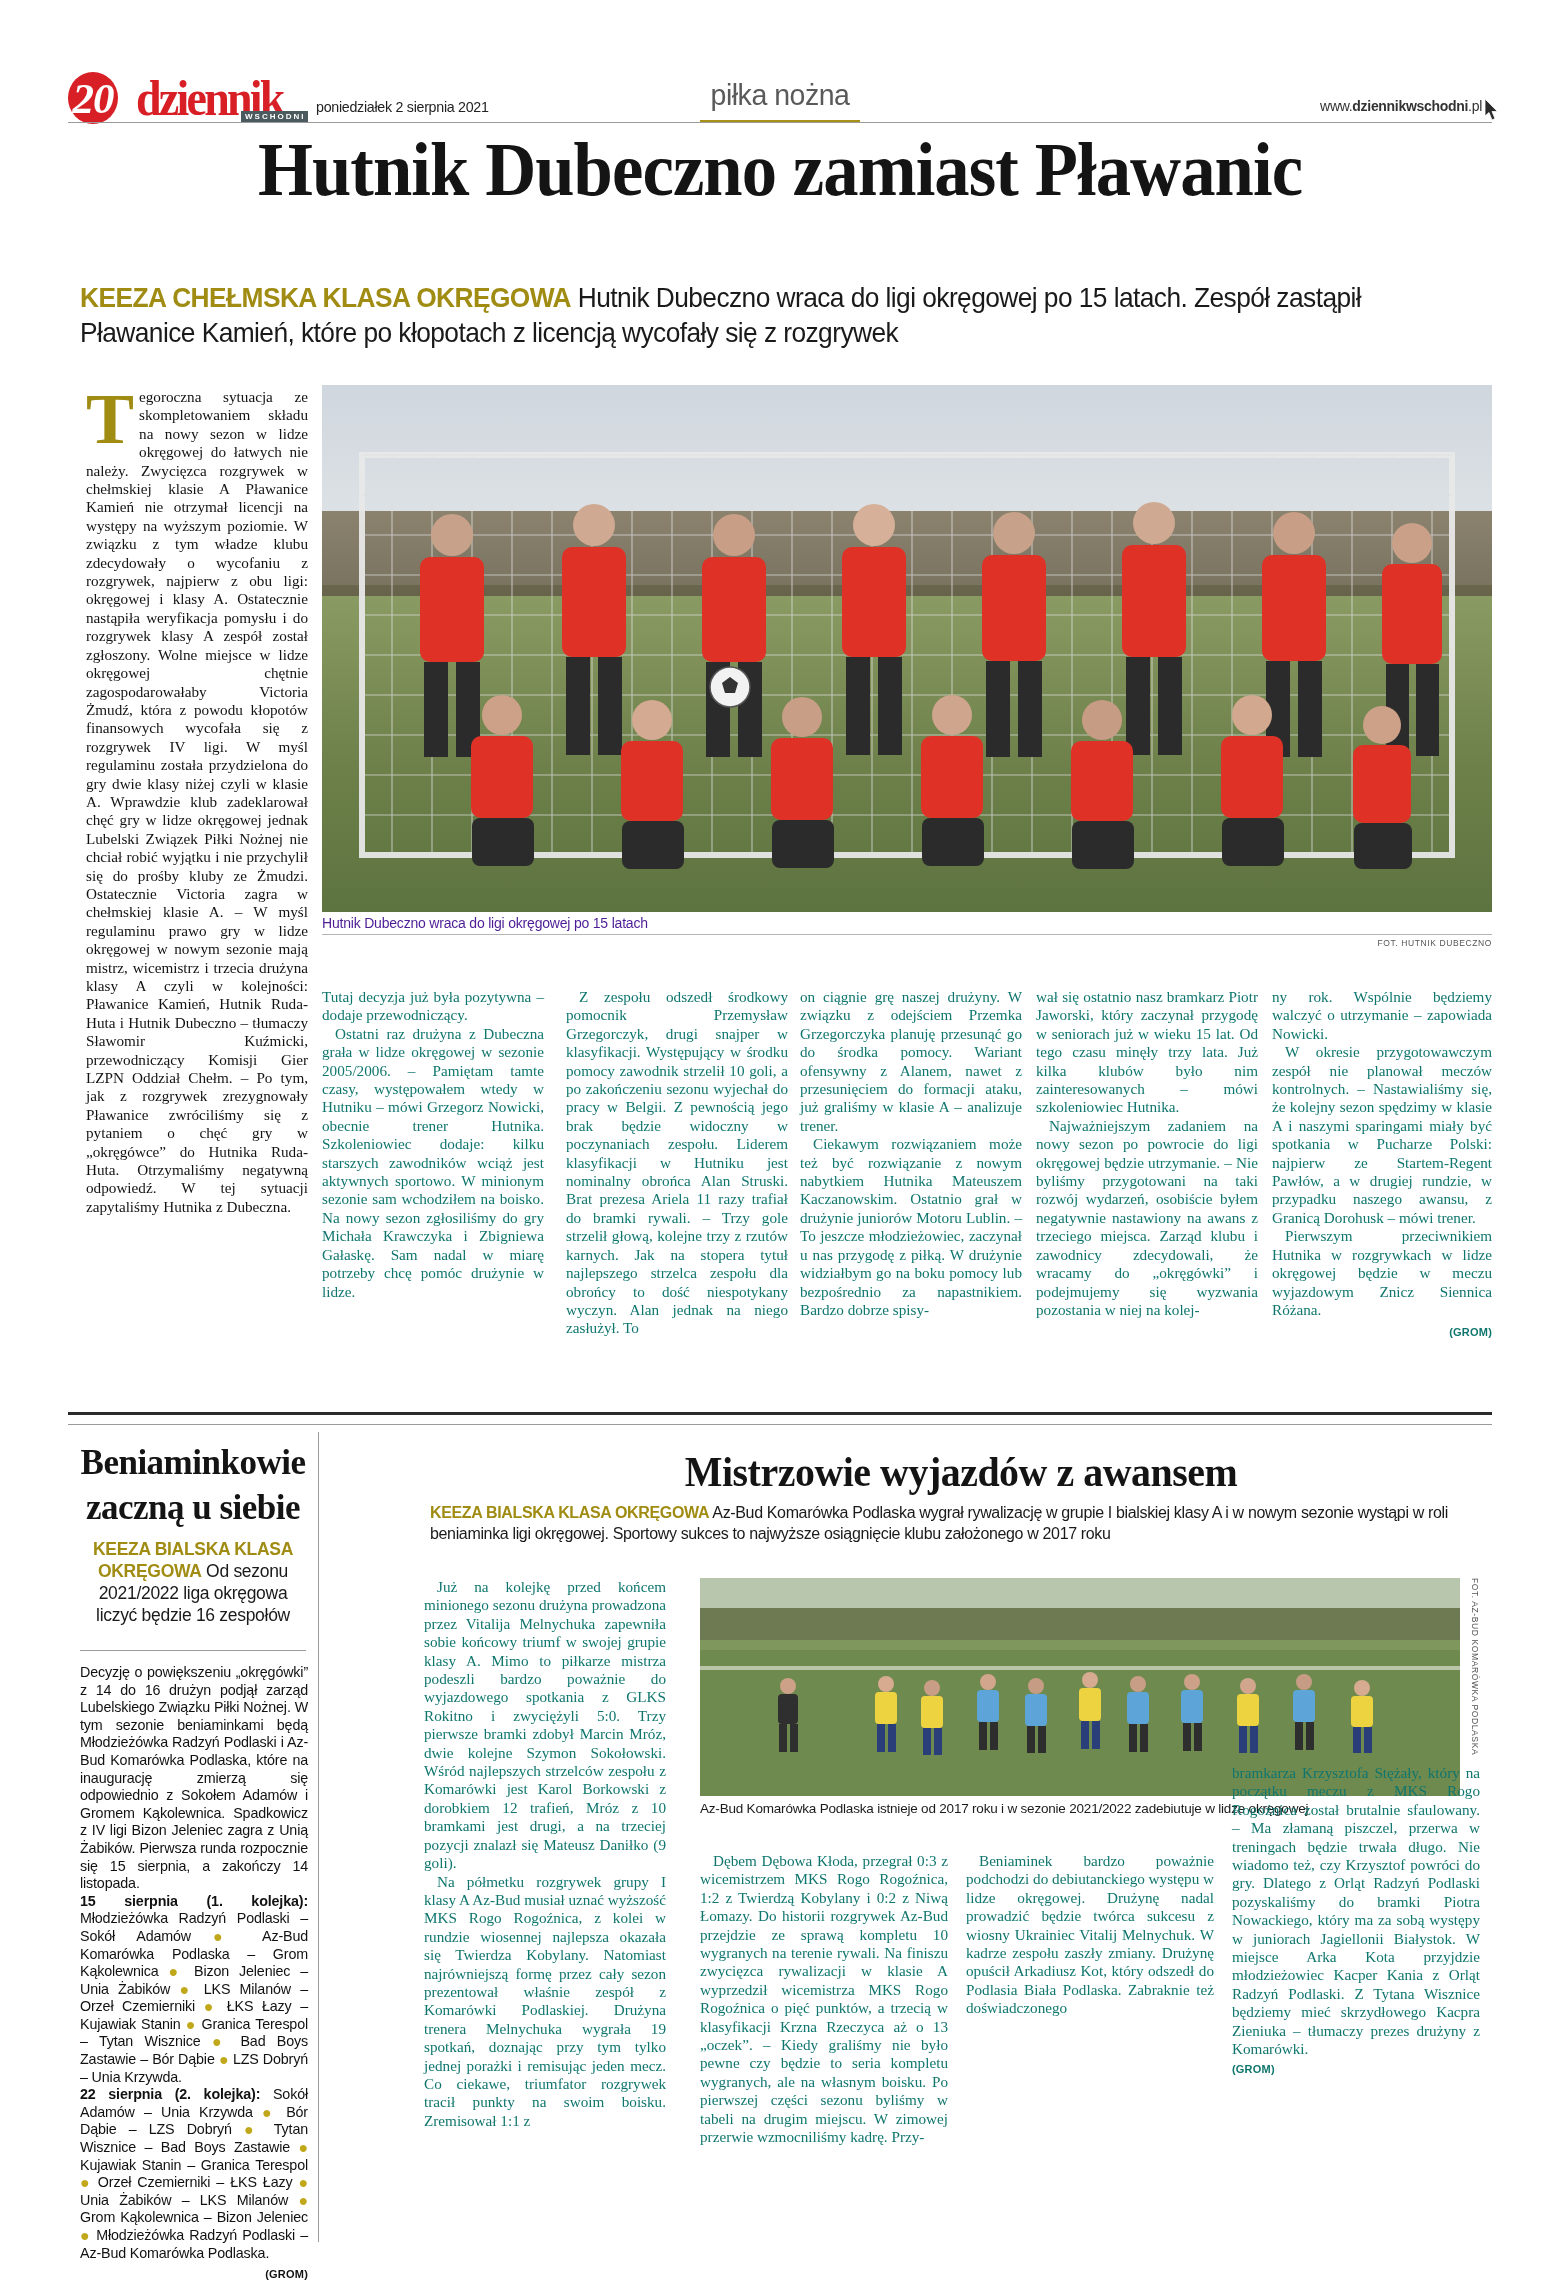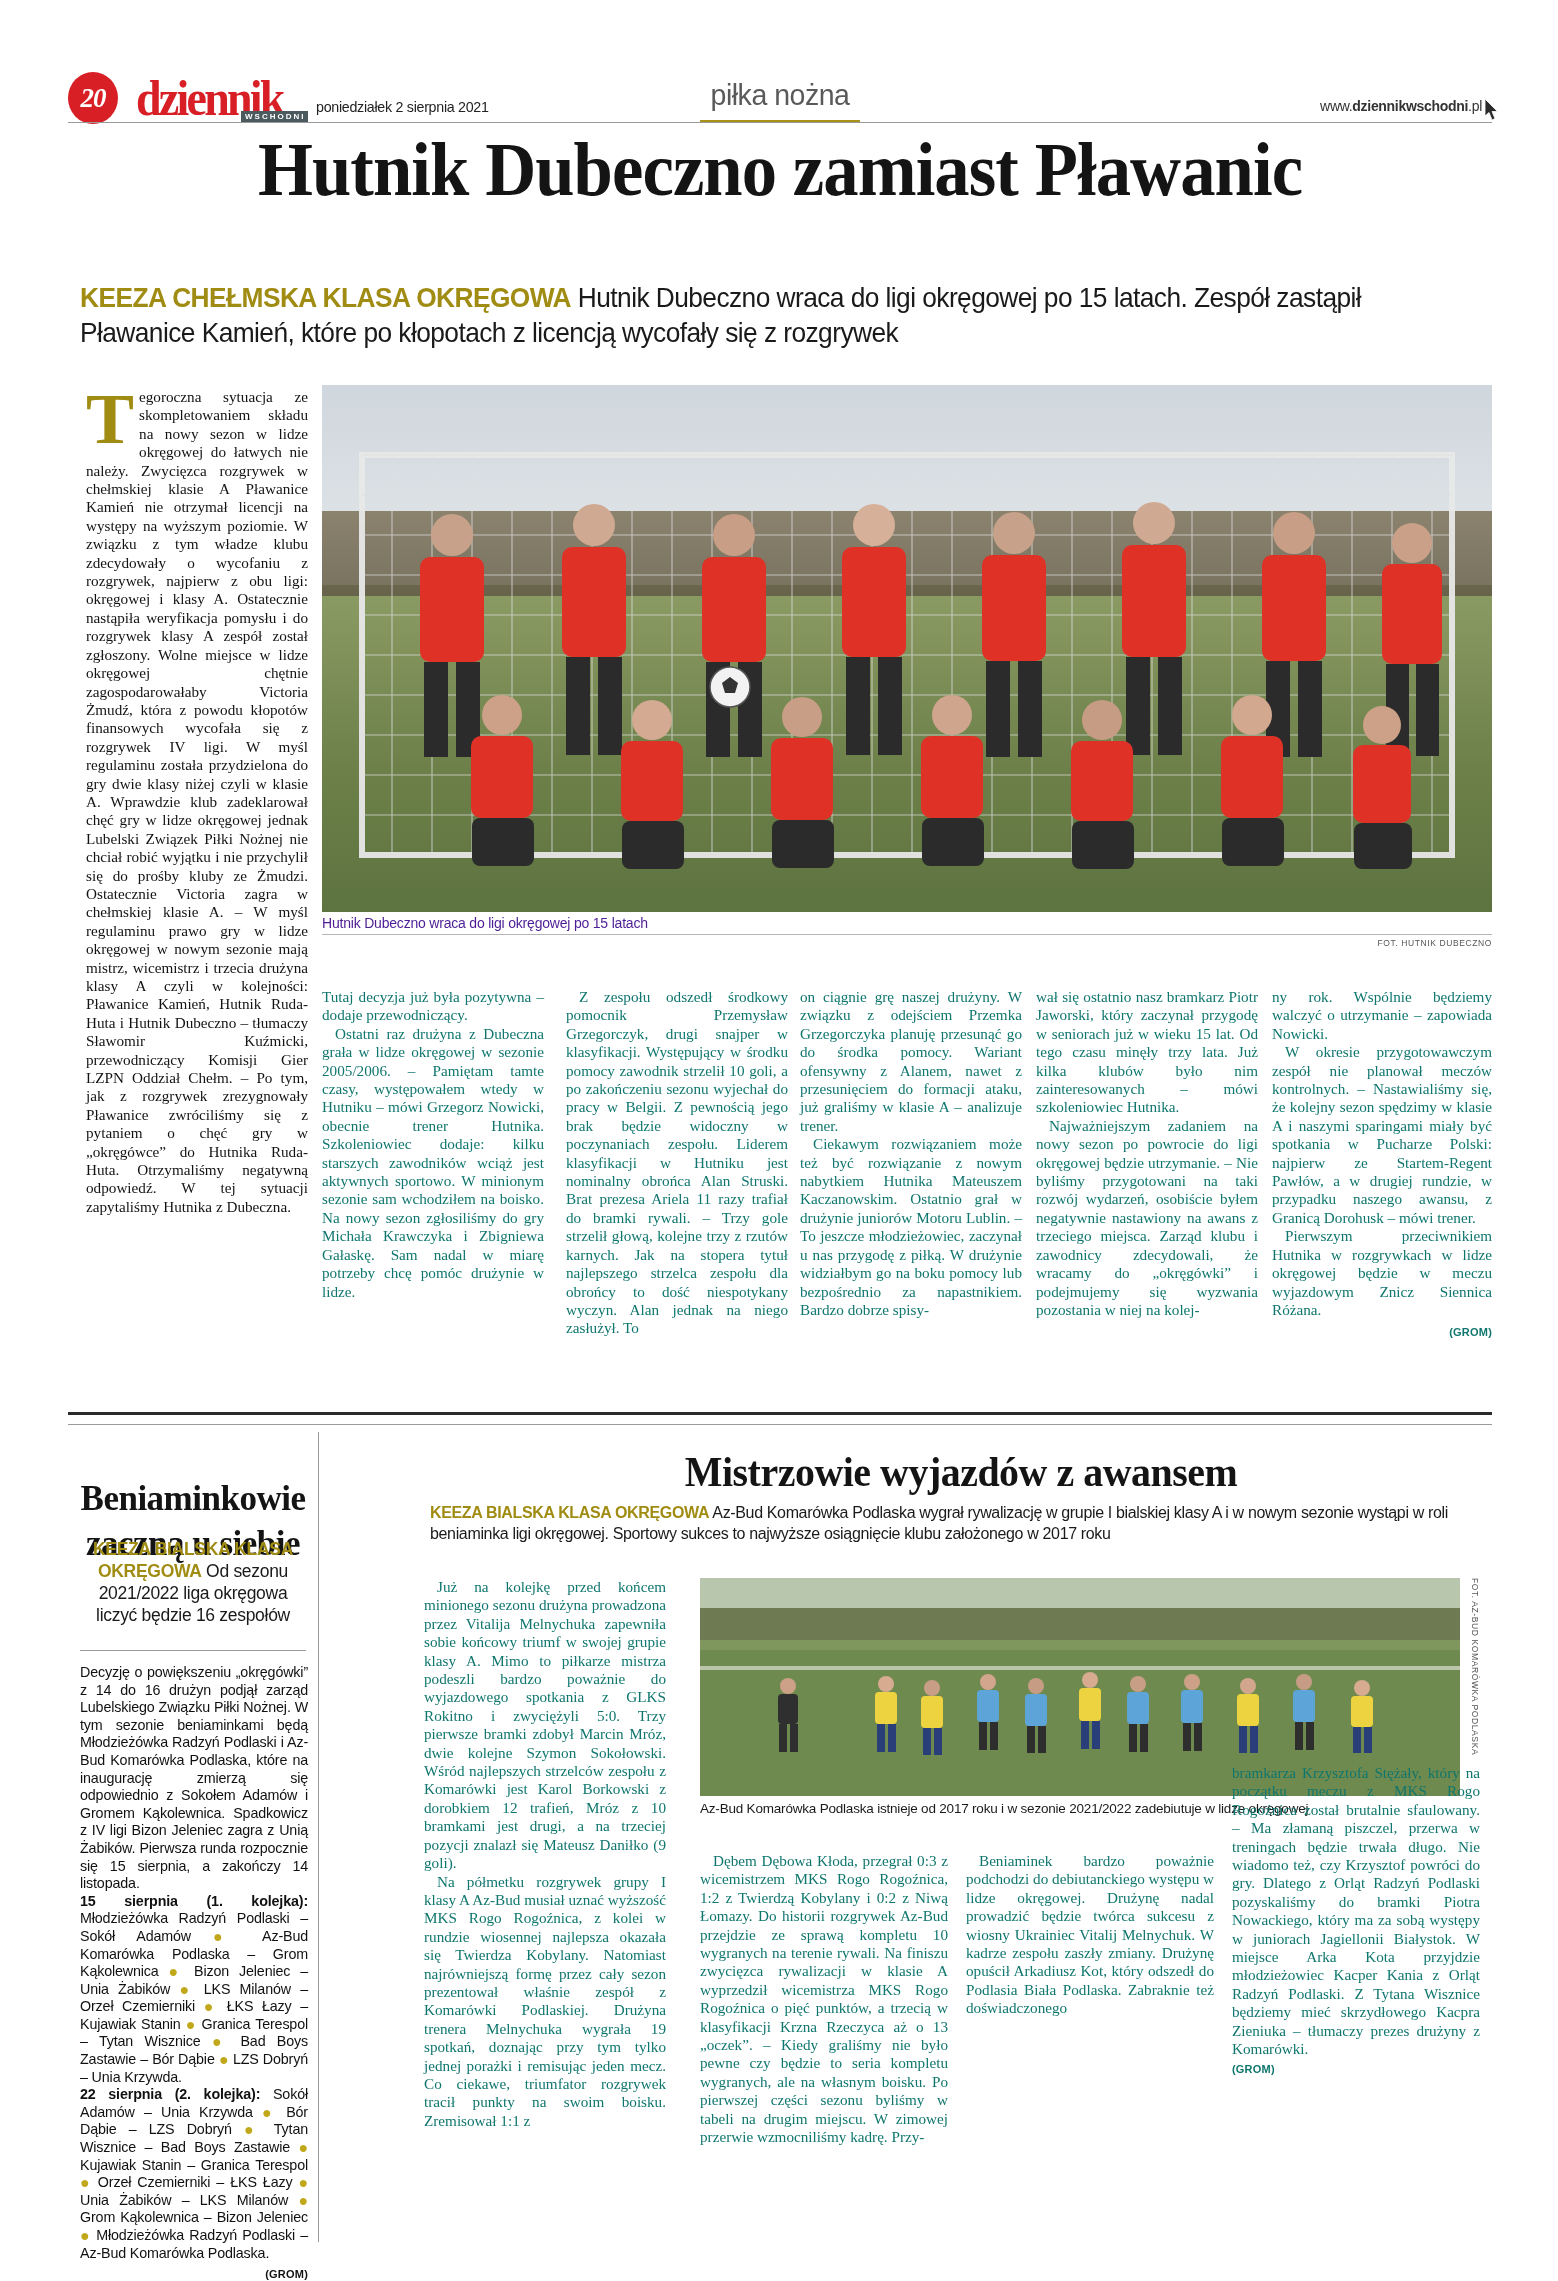--- a/index.html
+++ b/index.html
@@ -31,21 +31,21 @@
     height: 56px;
   }
   .page-num-badge {
     position: absolute;
     left: 0; top: 0;
     width: 50px; height: 52px;
     border-radius: 50%;
     background: #d81f26;
     color: #fff;
     font-family: "Liberation Serif", serif;
-    font-size: 27px;
+    font-size: 43px;
     font-weight: bold;
     font-style: italic;
     display: flex;
     align-items: center;
     justify-content: center;
     letter-spacing: -1px;
     text-align: right;
   }
   .logo-wrap {
     position: absolute;
@@ -252,21 +252,20 @@
 
   
   .box-title {
     position: absolute;
     font-family: "Liberation Serif", serif;
     font-weight: bold;
     font-size: 35px;
     line-height: 45px;
     text-align: center;
     letter-spacing: -0.5px;
-    margin-top: 36px;
   }
   .box-stand {
     position: absolute;
     font-family: "Liberation Sans", sans-serif;
     font-size: 17.5px;
     line-height: 22px;
     text-align: center;
     color: #1a1a1a;
     letter-spacing: -0.3px;
   }

